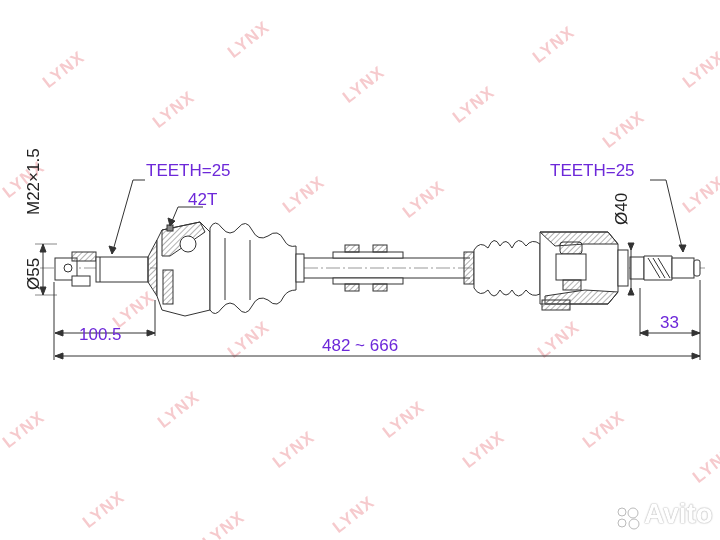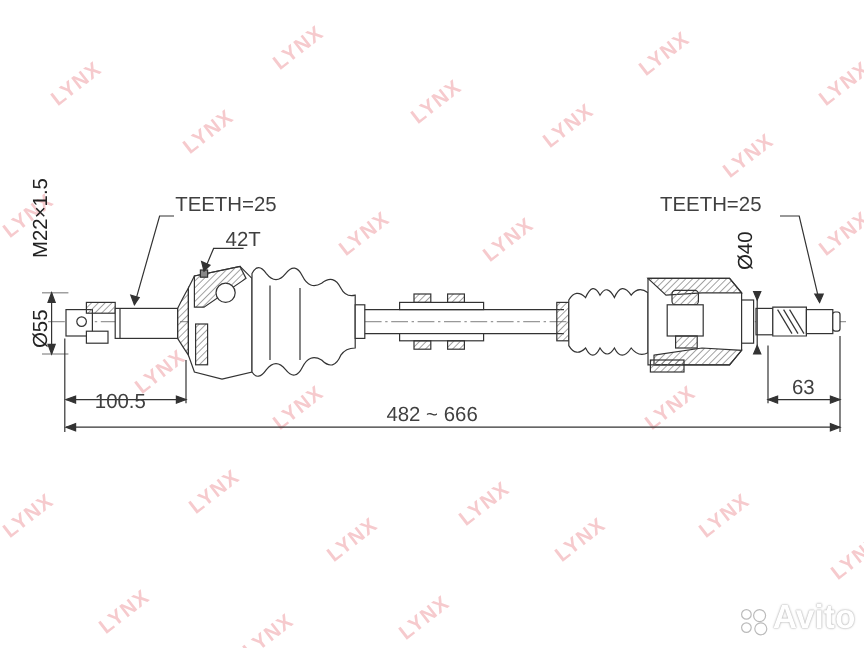--- a/index.html
+++ b/index.html
@@ -1,18 +1,18 @@
 <!DOCTYPE html>
 <html><head>
 <meta charset="utf-8">
 <style>
   html,body{margin:0;padding:0;background:#fff;}
   #canvas{position:relative;width:720px;height:540px;overflow:hidden;background:#fff;font-family:"Liberation Sans",sans-serif;}
   .wm{position:absolute;color:#f3b9bd;font-weight:bold;font-size:17px;letter-spacing:1px;transform:rotate(-38deg);opacity:.75;white-space:nowrap;}
-  .lbl{position:absolute;color:#404040;font-size:17px;white-space:nowrap;}
+  .lbl{position:absolute;color:#6d28d9;font-size:17px;white-space:nowrap;}
   .lbl-v{position:absolute;color:#222;font-size:17px;white-space:nowrap;transform:rotate(-90deg);transform-origin:left top;}
   .overlay-aocp{position:absolute;left:312px;top:338px;font-size:62px;font-weight:bold;color:#9a9a9a;opacity:.55;letter-spacing:-2px;}
   .avito{position:absolute;left:612px;top:498px;font-size:28px;font-weight:bold;color:#fff;text-shadow:0 0 2px #bbb,0 0 1px #999;}
   .avito-dots{position:absolute;left:616px;top:506px;}
 </style>
 </head>
 <body>
 
 <div id="canvas">
 
@@ -140,21 +140,21 @@
     </g>
   </svg>
 
   <span class="lbl" style="left:146px;top:161px">TEETH=25</span>
   <span class="lbl" style="left:188px;top:190px">42T</span>
   <span class="lbl" style="left:550px;top:161px">TEETH=25</span>
   <span class="lbl-v" style="left:24px;top:215px">M22×1.5</span>
   <span class="lbl-v" style="left:24px;top:290px">Ø55</span>
   <span class="lbl-v" style="left:612px;top:225px">Ø40</span>
   <span class="lbl" style="left:79px;top:325px">100.5</span>
-  <span class="lbl" style="left:660px;top:313px">63</span>
+  <span class="lbl" style="left:660px;top:313px">33</span>
   <span class="lbl" style="left:322px;top:336px">482 ~ 666</span>
 
   <svg class="avito-dots" width="26" height="24">
     <g fill="#fff" stroke="#bbb" stroke-width="1">
       <circle cx="6" cy="6" r="4"></circle>
         <circle cx="17" cy="7" r="5"></circle>
       <circle cx="6" cy="17" r="4"></circle>
         <circle cx="18" cy="18" r="5"></circle>
     </g>
   </svg>

